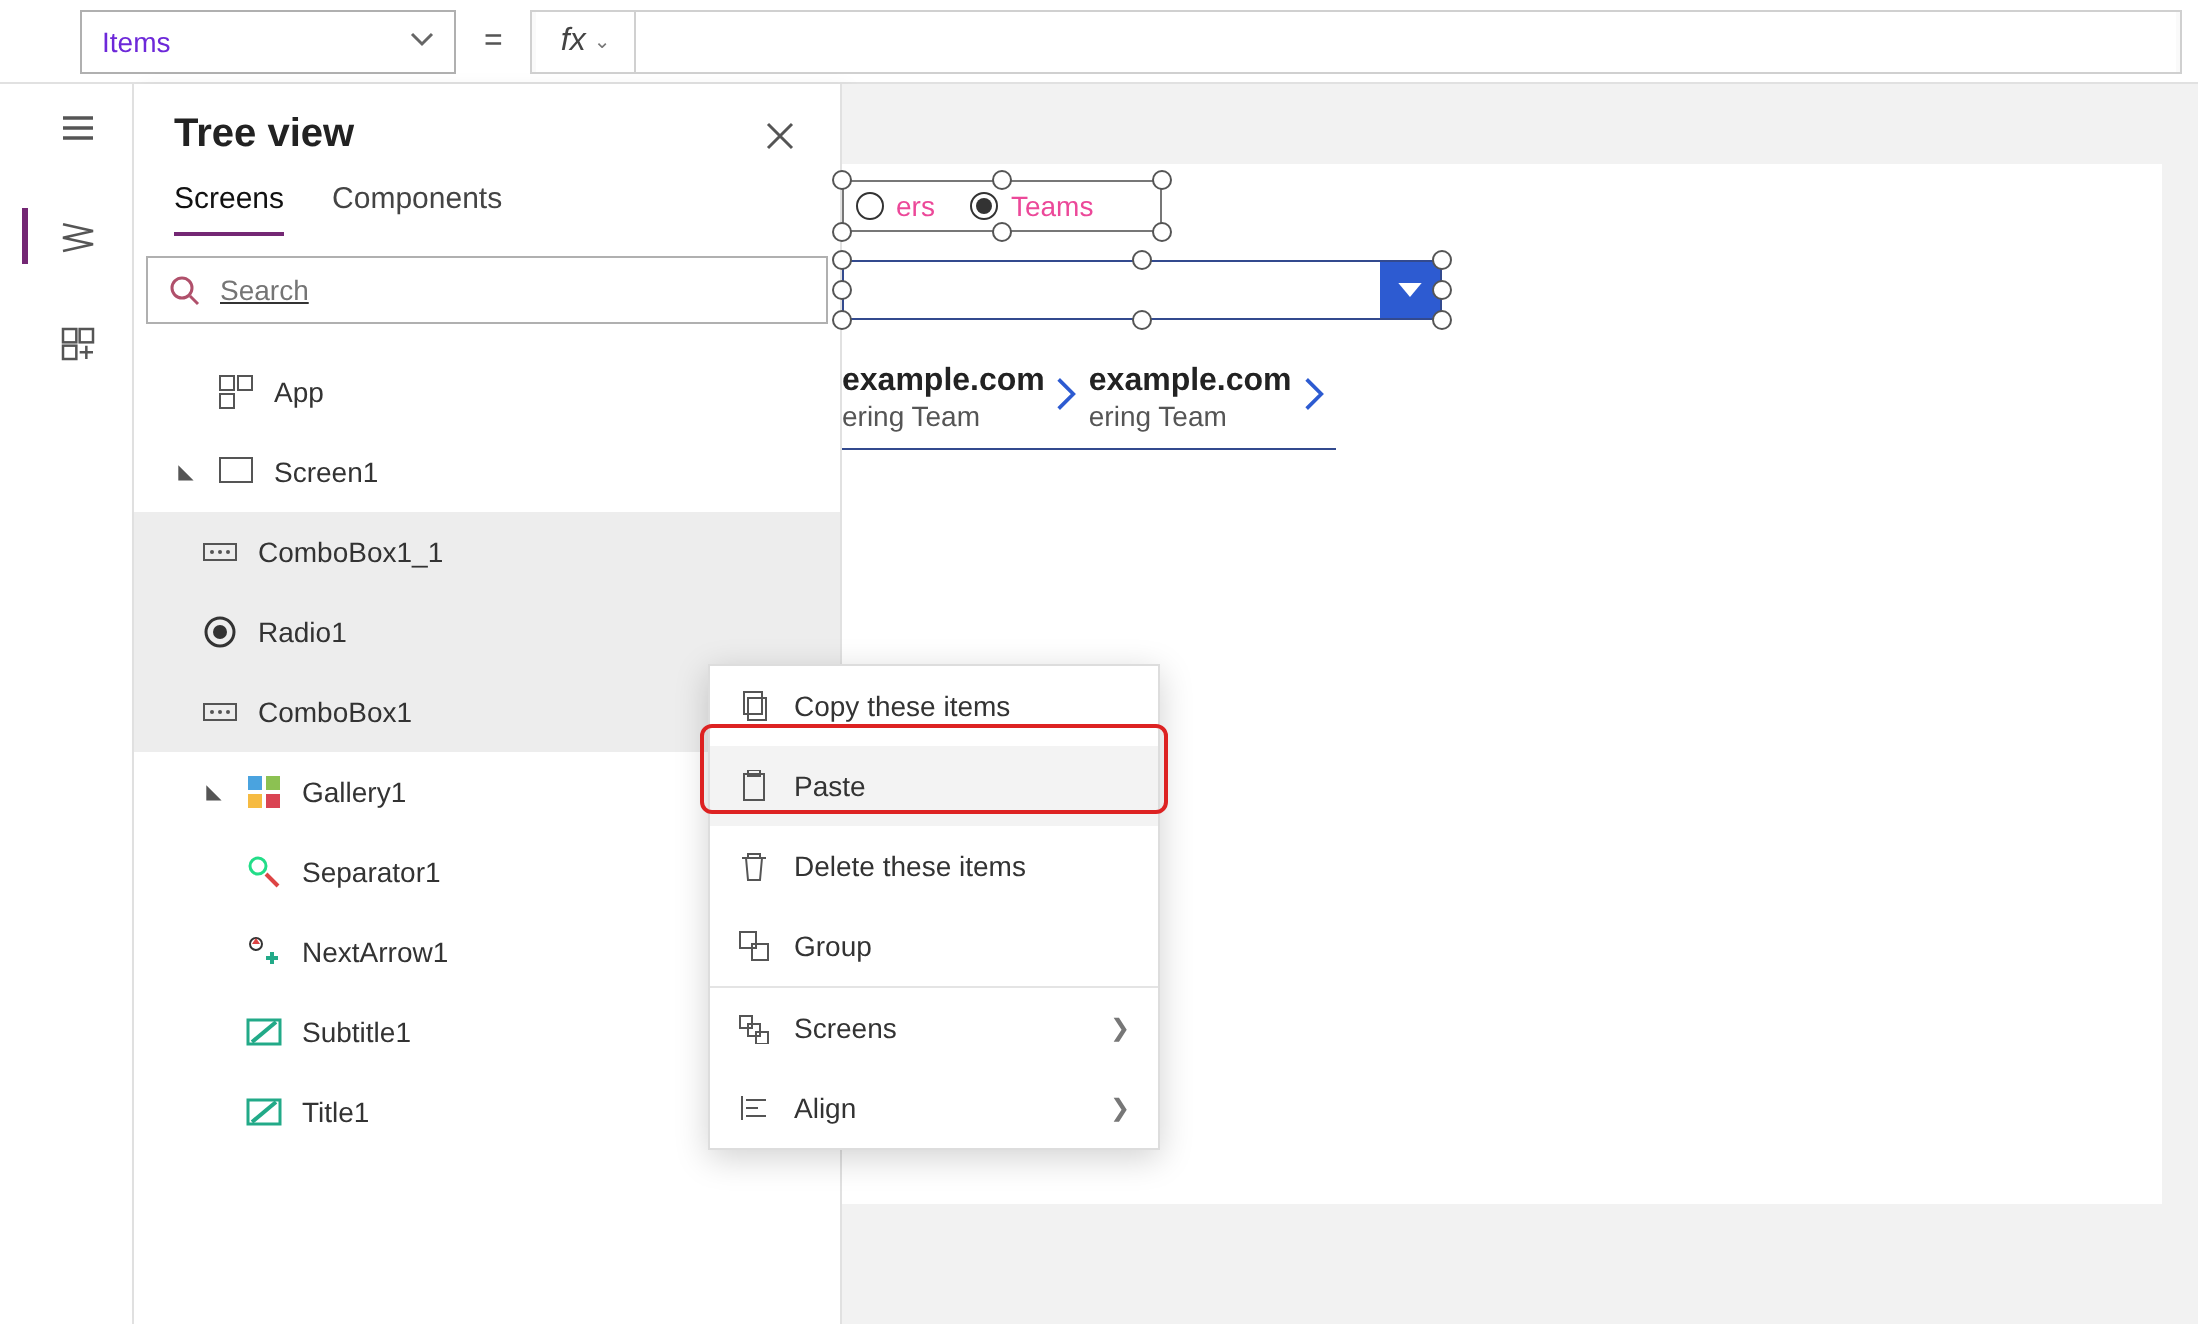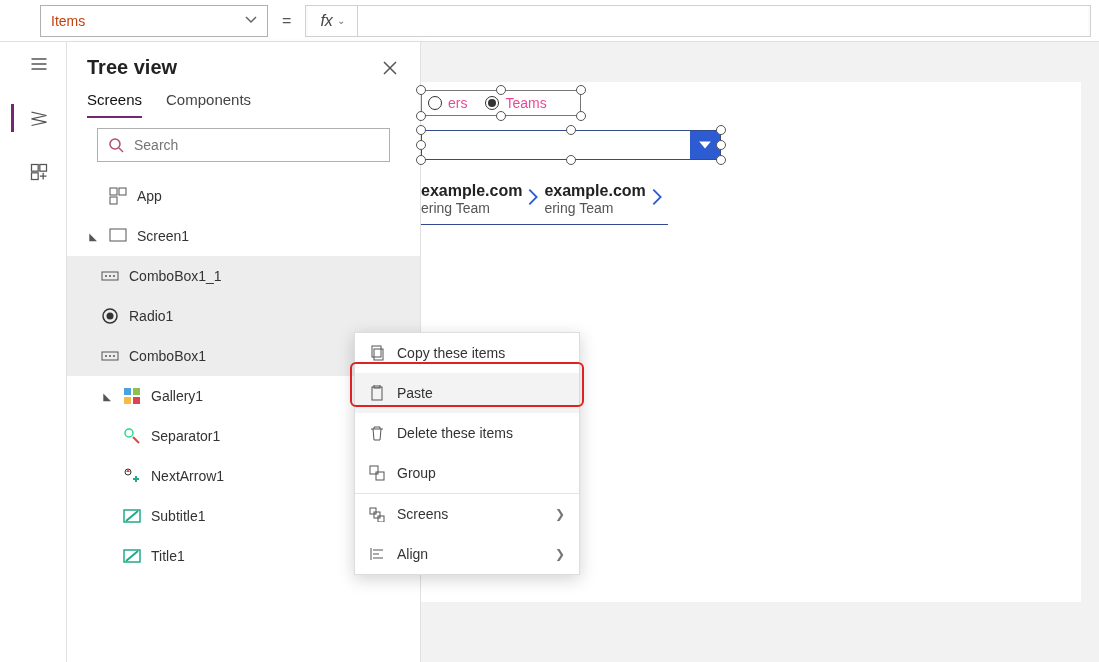--- a/index.html
+++ b/index.html
@@ -1,20 +1,20 @@
 <!DOCTYPE html>
 <html><head>
 <meta charset="utf-8">
 <style>
   * { box-sizing: border-box; font-family: "Segoe UI", Arial, sans-serif; }
   html, body { margin: 0; padding: 0; width: 1099px; height: 662px; background: #fff; color: #333; }
 
   
   .formula-bar { display: flex; align-items: center; height: 42px; padding: 4px 8px 4px 40px; border-bottom: 1px solid #e1e1e1; background: #fff; }
-  .property-select { display:flex; align-items:center; justify-content:space-between; width: 228px; height: 32px; border: 1px solid #b0b0b0; padding: 0 10px; font-size: 14px; color: #c2410c; background: #fff; cursor:pointer; }
+  .property-select { display:flex; align-items:center; justify-content:space-between; width: 188px; height: 32px; border: 1px solid #b0b0b0; padding: 0 10px; font-size: 14px; color: #6d28d9; background: #fff; cursor:pointer; }
   .property-select .chev { color:#666; }
   .equals { padding: 0 14px; font-size: 16px; color:#555; }
   .fx-wrap { display:flex; align-items:center; height: 32px; border:1px solid #d0d0d0; background:#fafafa; padding:0 2px; }
   .fx-btn { display:flex; align-items:center; justify-content:center; width:50px; height:30px; border-right:1px solid #d0d0d0; font-style:italic; font-family:Georgia,serif; color:#444; background:#fff; cursor:pointer; }
   .fx-btn .chev2 { font-style:normal; font-size:10px; color:#777; margin-left:4px; }
   .fx-input { flex:1; height:30px; border:none; outline:none; padding:0 8px; font-size:14px; background:#fff; }
   .formula-stretch { flex:1; display:flex; }
 
   
   .workspace { display:flex; height: calc(662px - 42px); padding-left: 11px; }
@@ -24,21 +24,21 @@
   .rail-btn svg { width:20px; height:20px; }
 
   
   .tree-panel { width: 354px; background:#fff; border-right:1px solid #e1e1e1; display:flex; flex-direction:column; box-shadow: 4px 0 8px rgba(0,0,0,0.04); }
   .tree-header { display:flex; align-items:center; justify-content:space-between; padding: 14px 20px 6px 20px; }
   .tree-title { font-size: 20px; font-weight:600; color:#222; }
   .close-x { width:20px; height:20px; display:flex; align-items:center; justify-content:center; cursor:pointer; color:#555; }
   .tree-tabs { display:flex; gap:24px; padding: 6px 20px 0 20px; }
   .tree-tab { font-size:15px; padding-bottom:8px; cursor:pointer; color:#444; }
   .tree-tab.active { color:#111; border-bottom:2px solid #742774; font-weight:500; }
-  .tree-search { margin: 10px 30px; display:flex; align-items:center; border:1px solid #b0b0b0; height:34px; padding:0 10px; gap:8px; }
+  .tree-search { margin: 10px 6px; display:flex; align-items:center; border:1px solid #b0b0b0; height:34px; padding:0 10px; gap:8px;text-decoration:underline; }
   .tree-search input { border:none; outline:none; flex:1; font-size:14px; color:#444; }
   .tree-search svg { width:16px; height:16px; color:#b56; }
 
   .tree-list { padding: 4px 0; }
   .tree-item { display:flex; align-items:center; gap:10px; height:40px; padding-left: 20px; font-size:14px; color:#333; cursor:pointer; }
   .tree-item.selected { background:#ededed; }
   .tree-item .tw { width:12px; display:flex; justify-content:center; color:#555; font-size:10px; }
   .tree-item .icn { width:18px; height:18px; display:flex; align-items:center; justify-content:center; }
   .indent1 { padding-left: 34px; }
   .indent2 { padding-left: 56px; }

